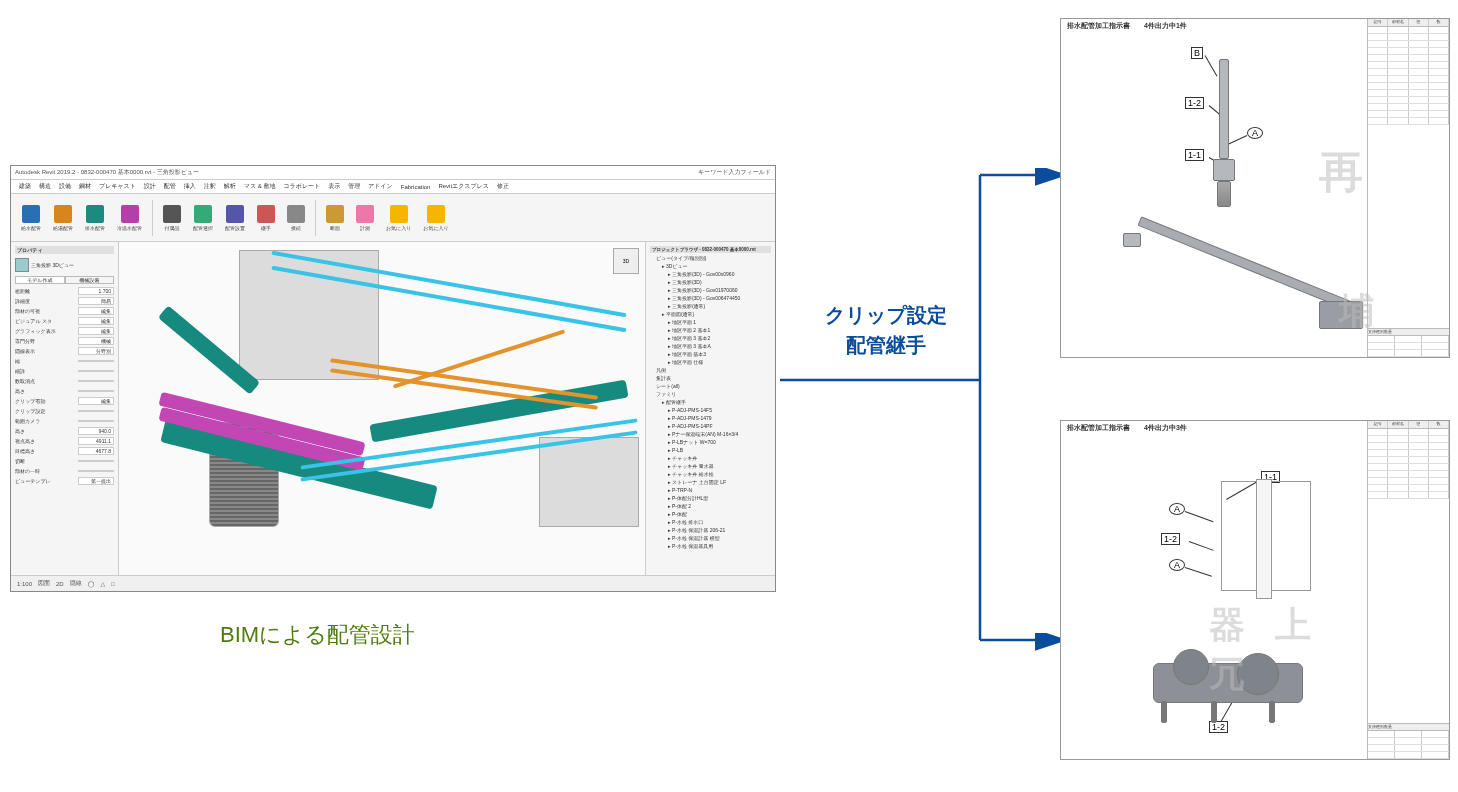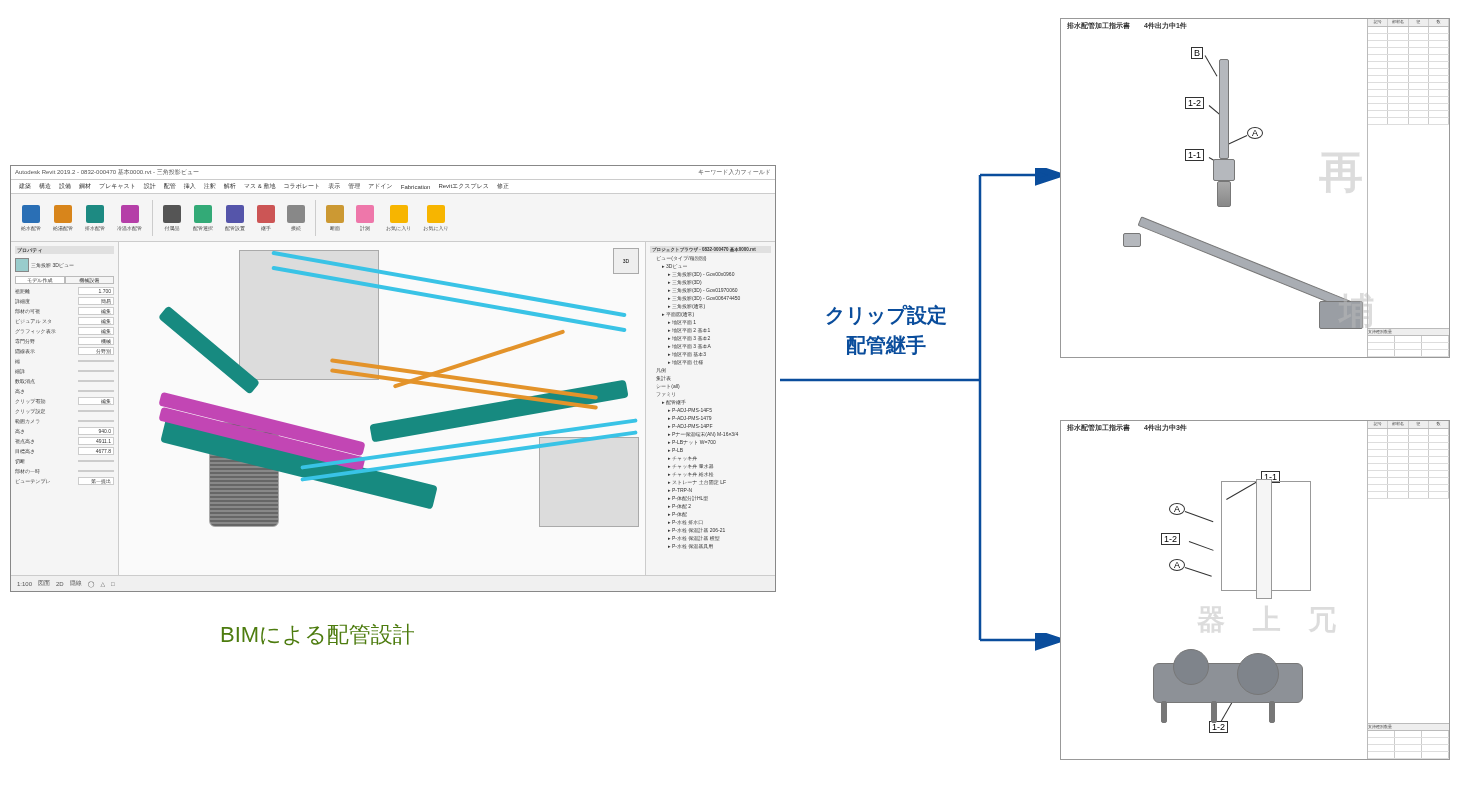--- a/index.html
+++ b/index.html
@@ -490,21 +490,21 @@
 
     <div style="position:absolute;left:160px;top:60px;width:90px;height:110px;border:1px solid #999"></div>
     <div style="position:absolute;left:195px;top:58px;width:16px;height:120px;border:1px solid #999;background:#f5f5f5"></div>
 
     <div class="part" style="left:92px;top:242px;width:150px;height:40px;background:#8d9197;border-radius:6px"></div>
     <div class="part" style="left:112px;top:228px;width:36px;height:36px;border-radius:50%;background:#7f848b"></div>
     <div class="part" style="left:176px;top:232px;width:42px;height:42px;border-radius:50%;background:#7f848b"></div>
     <div class="part" style="left:100px;top:280px;width:6px;height:22px;background:#777"></div>
     <div class="part" style="left:150px;top:280px;width:6px;height:22px;background:#777"></div>
     <div class="part" style="left:208px;top:280px;width:6px;height:22px;background:#777"></div>
-    <div class="wm" style="left:136px;top:180px;font-size:28px;letter-spacing:10px">器 上 冗</div>
+    <div class="wm" style="left:148px;top:180px;font-size:36px;letter-spacing:10px">器 上 冗</div>
   </div>
   <div class="doc-table">
     <div class="th">
       <div>記号</div>
         <div>部材名</div>
         <div>径</div>
         <div>数</div>
     </div>
     <div id="d2rows">
         <div class="tr">

